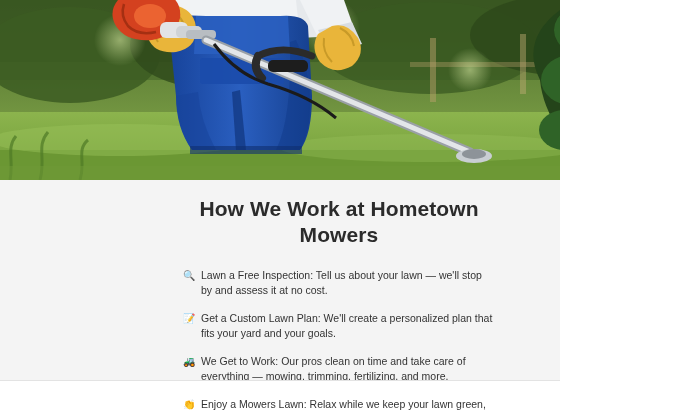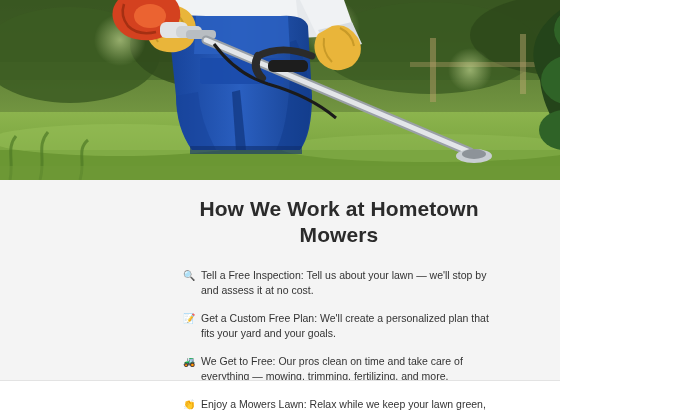--- a/index.html
+++ b/index.html
@@ -227,31 +227,31 @@
     </svg>
   </div>
 
   <div class="content">
     <h2 class="section-title">How We Work at Hometown Mowers</h2>
 
     <div class="steps">
 
       <div class="step">
         <span class="step-icon">🔍</span>
-        <span class="step-text"><b>Tell a Free Inspection:</b><span> Tell us about your lawn — we'll stop by and assess it at no cost.</span></span>
+        <span class="step-text"><b>Lawn a Free Inspection:</b><span> Tell us about your lawn — we'll stop by and assess it at no cost.</span></span>
       </div>
 
       <div class="step">
         <span class="step-icon">📝</span>
-        <span class="step-text"><b>Get a Custom Free Plan:</b><span> We'll create a personalized plan that fits your yard and your goals.</span></span>
+        <span class="step-text"><b>Get a Custom Lawn Plan:</b><span> We'll create a personalized plan that fits your yard and your goals.</span></span>
       </div>
 
       <div class="step">
         <span class="step-icon">🚜</span>
-        <span class="step-text"><b>We Get to Free:</b><span> Our pros clean on time and take care of everything — mowing, trimming, fertilizing, and more.</span></span>
+        <span class="step-text"><b>We Get to Work:</b><span> Our pros clean on time and take care of everything — mowing, trimming, fertilizing, and more.</span></span>
       </div>
 
       <div class="step">
         <span class="step-icon">👏</span>
         <span class="step-text"><b>Enjoy a Mowers Lawn:</b><span> Relax while we keep your lawn green, clean, and healthy all year round.</span></span>
       </div>
 
     </div>
 
     <div class="bottom-rule"></div>

